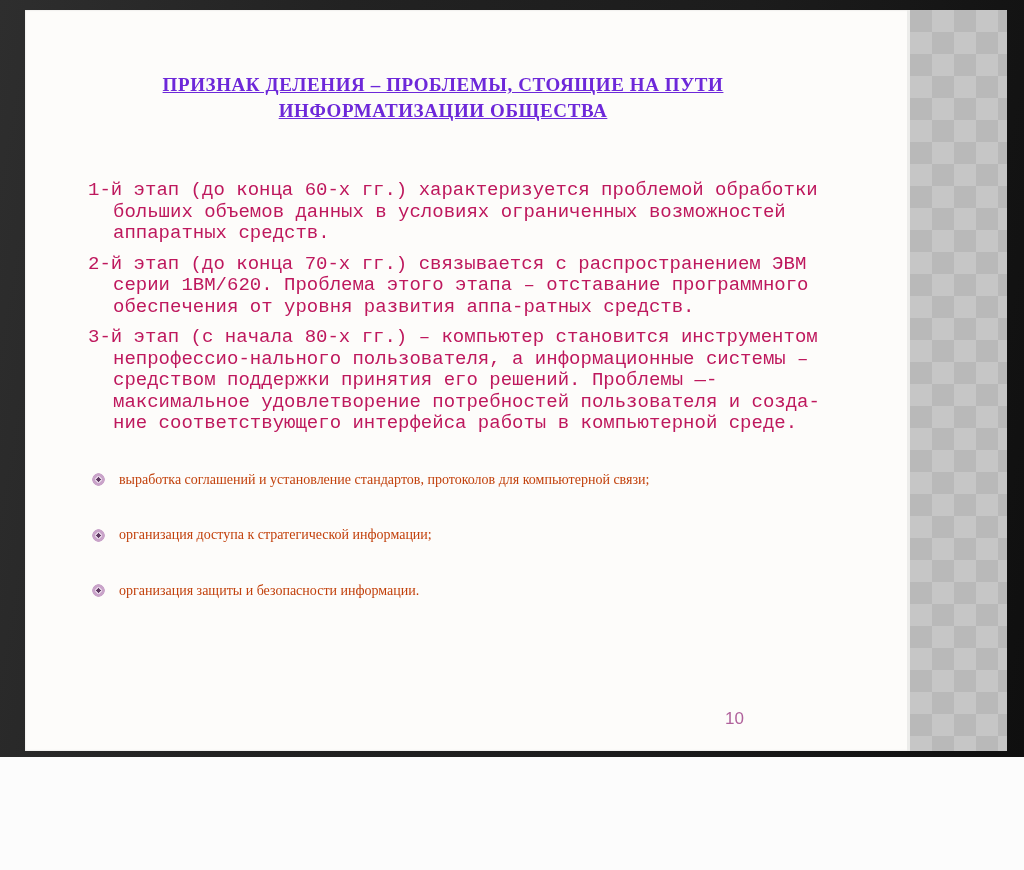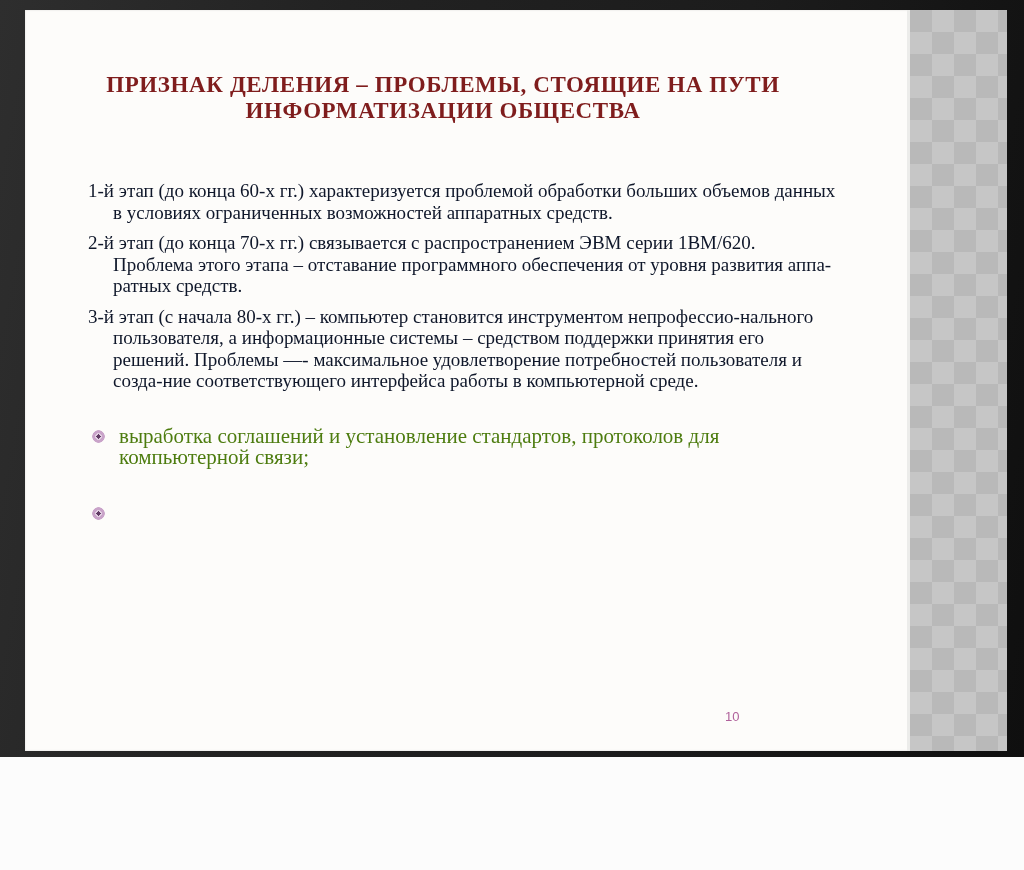--- a/index.html
+++ b/index.html
@@ -55,69 +55,71 @@
     position: absolute;
     left: 63px;
     top: 0;
     width: 760px;
     height: 100%;
   }
   .slide-title {
     margin: 62px 0 0 10px;
     width: 690px;
     text-align: center;
-    font-size: 23px;
+    font-size: 19px;
     font-weight: bold;
     line-height: 26px;
     letter-spacing: 0.6px;
-    color: #7f1d1d;
+    color: #6d28d9;
     text-transform: uppercase;
+    text-decoration: underline;
   }
   .paragraphs { margin-top: 56px; width: 748px; }
   .stage-paragraph {
     margin: 0 0 9px 0;
     padding-left: 25px;
     text-indent: -25px;
     font-size: 19px;
     line-height: 21.5px;
-    color: #0f172a;
+    color: #be185d;
+    font-family: Liberation Mono, monospace;
   }
   .bullet-list {
     list-style: none;
     margin: 13px 0 0 0;
     padding: 0;
     width: 740px;
   }
   .bullet-item {
     position: relative;
     padding-left: 31px;
     margin-bottom: 12px;
-    font-size: 21px;
+    font-size: 14px;
     line-height: 21.5px;
-    color: #4d7c0f;
+    color: #c2410c;
     margin-top: 34px;
   }
   .bullet-marker {
     position: absolute;
     left: 4px;
     top: 4.5px;
     width: 13px;
     height: 13px;
     border-radius: 50%;
     background: radial-gradient(circle at 50% 50%,
       #5f3a63 0 2.2px,
       #e2cfe2 2.2px 3.6px,
       #c9a3c9 3.6px 6.2px,
       rgba(201,163,201,0) 6.5px);
   }
   .page-number {
     position: absolute;
     left: 700px;
     top: 699px;
-    font-size: 13px;
+    font-size: 17px;
     color: #b0619b;
     font-family: "Liberation Sans", sans-serif;
   }
   
   .below-strip {
     position: absolute;
     left: 0; top: 757px;
     width: 1024px;
     height: 113px;
     background: #fcfcfc;
@@ -141,20 +143,25 @@
           <p class="stage-paragraph">3-й этап (с начала 80-х гг.) – компьютер становится инструментом непрофессио-нального пользователя, а информационные системы – средством поддержки принятия его решений. Проблемы —- максимальное удовлетворение потребностей пользователя и созда-ние соответствующего интерфейса работы в компьютерной среде.</p>
         </div>
 
         <ul class="bullet-list">
           <li class="bullet-item">
             <span class="bullet-marker"></span>
             <span>выработка соглашений и установление стандартов, протоколов для компьютерной связи;</span>
           </li>
           <li class="bullet-item">
             <span class="bullet-marker"></span>
+            <span>организация доступа к стратегической информации;</span>
+          </li>
+          <li class="bullet-item">
+            <span class="bullet-marker"></span>
+            <span>организация защиты и безопасности информации.</span>
           </li>
         </ul>
       </div>
 
       <div class="page-number">10</div>
     </div>
   </div>
 
   <div class="below-strip"></div>
 </div>

